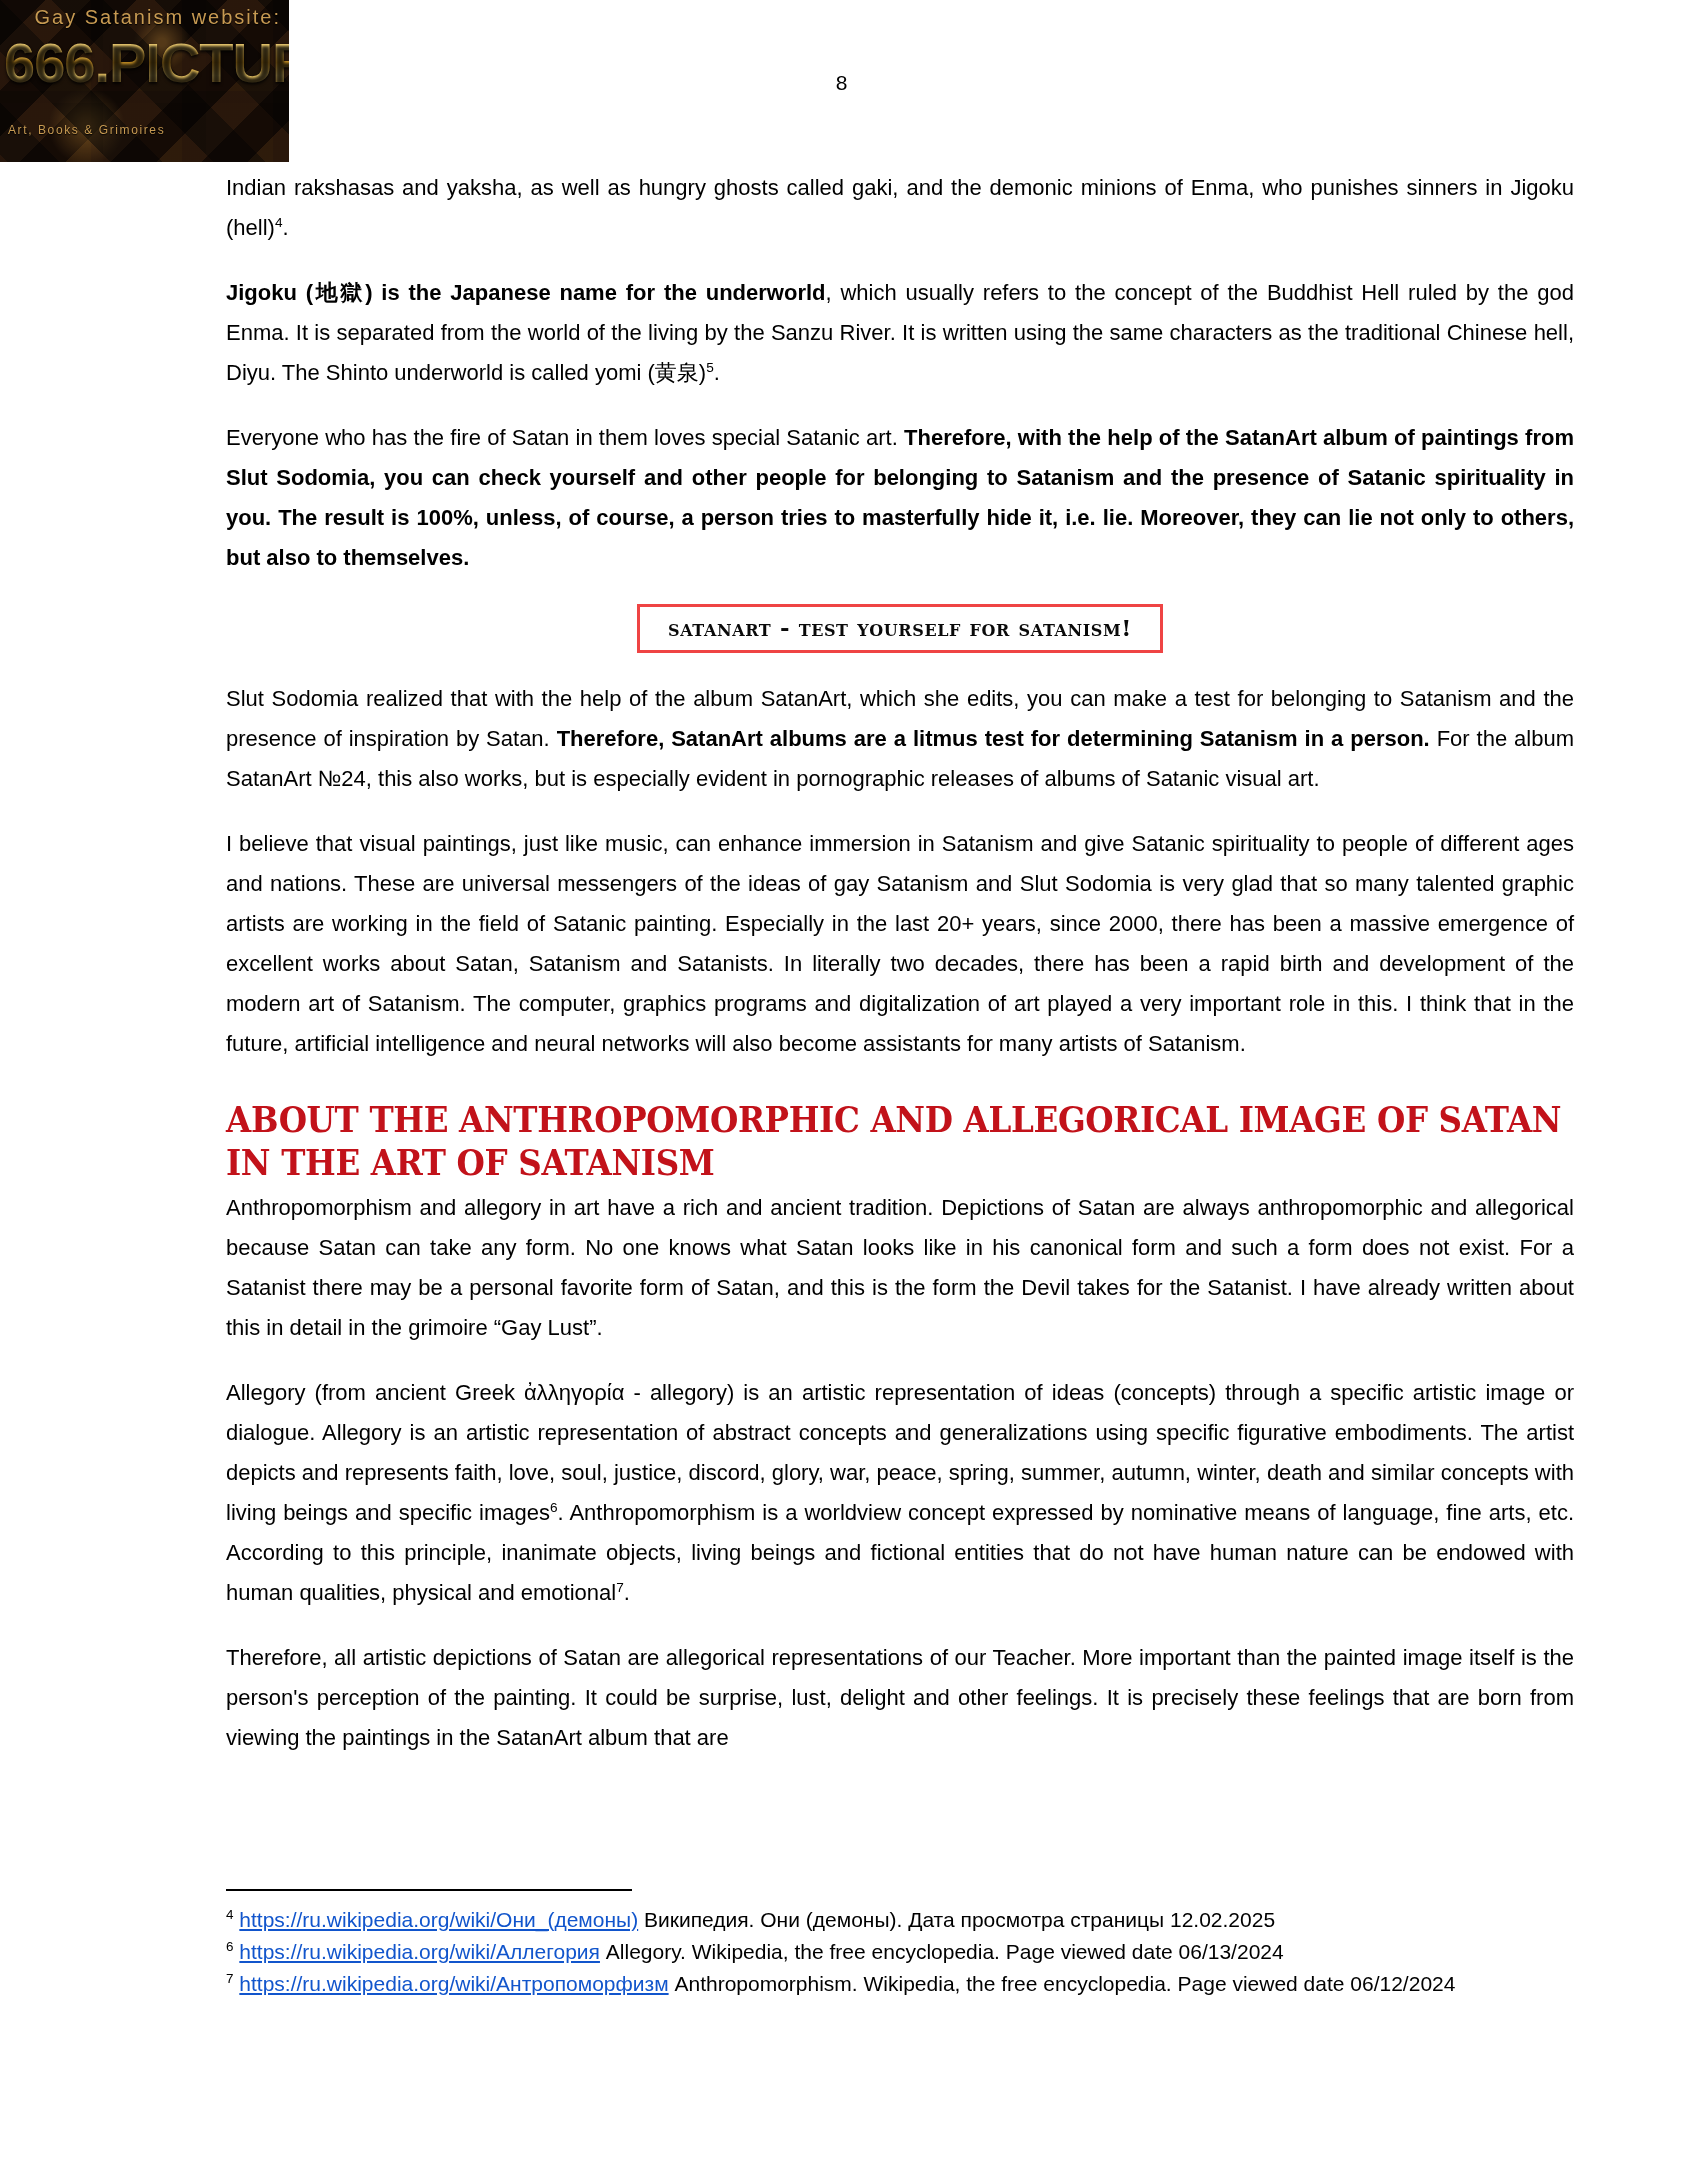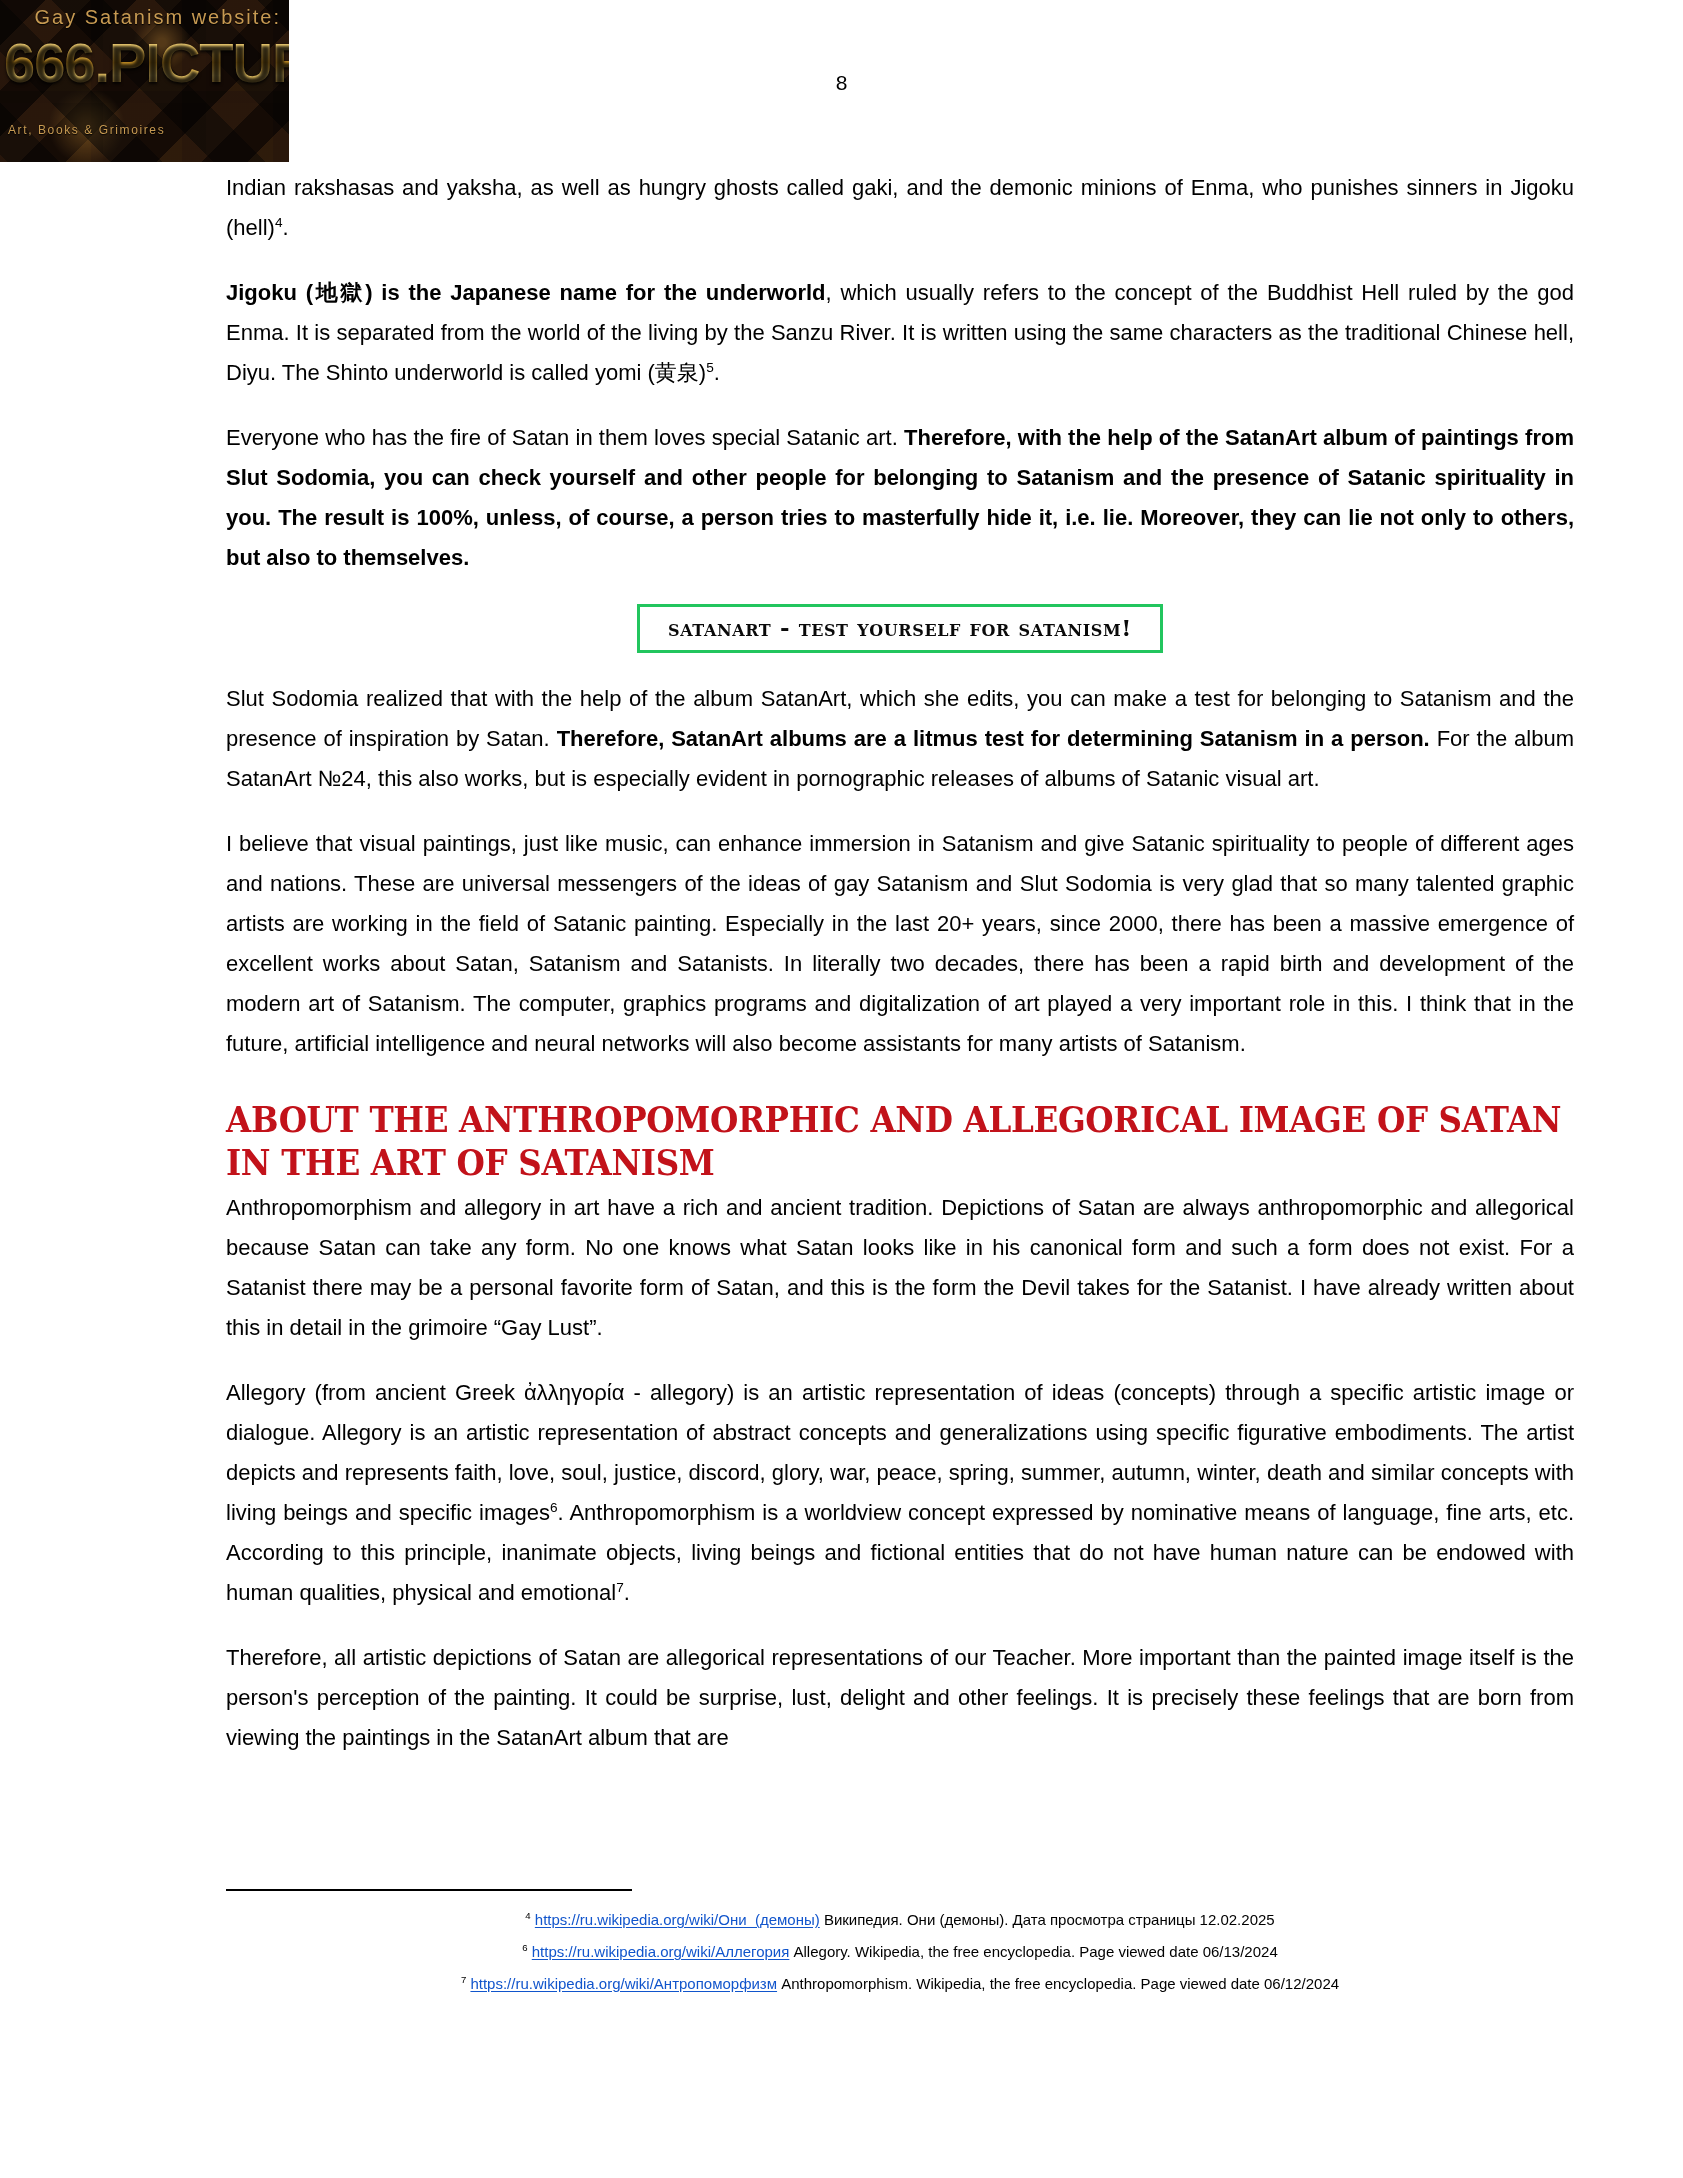--- a/index.html
+++ b/index.html
@@ -86,21 +86,21 @@
   p.body.tight { margin-bottom:0;margin-top:19px; }
   b { font-weight:bold; }
   sup { font-size:.62em; vertical-align:super; line-height:0; }
 
   
   .callout-wrap{
     margin:26px 0 26px 0;
     display:flex; justify-content:center;
   }
   .callout{
-    border:3px solid #22c55e;
+    border:3px solid #ef4444;
     padding:7px 28px 9px 28px;
     background:#fff;
   }
   .callout span{
     font-family:"DejaVu Serif", serif;
     font-weight:bold;
     font-size:23px;
     letter-spacing:0.6px;
     font-variant:small-caps;
     text-transform:lowercase;
@@ -127,25 +127,25 @@
   .footnotes{
     position:absolute; left:226px; top:1889px; width:1348px;
   }
   .fn-rule{
     width:406px; height:0;
     border-top:2.6px solid #000;
     margin:0 0 14px 0;
   }
   .fn{
     font-family:"Liberation Sans", sans-serif;
-    font-size:15px;
+    font-size:21px;
     line-height:30px;
     color:#000;
     margin:0 0 2px 0;
-    text-align:center;
+    text-align:left;
   }
   .fn .mark{
     font-size:.64em; vertical-align:super; line-height:0;
   }
   .fn a{
     color:#1155cc;
     text-decoration:underline;
     text-decoration-color:#1155cc;
     text-underline-offset:2px;
   }

